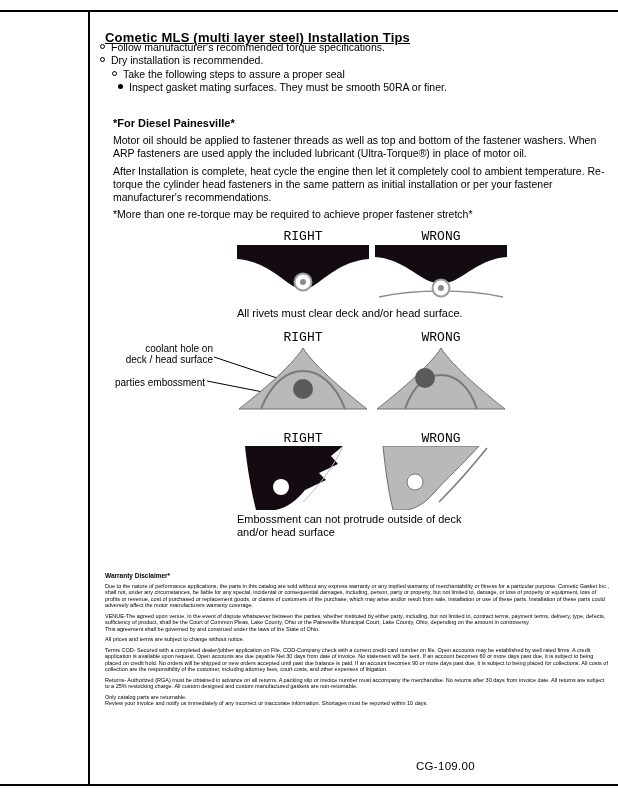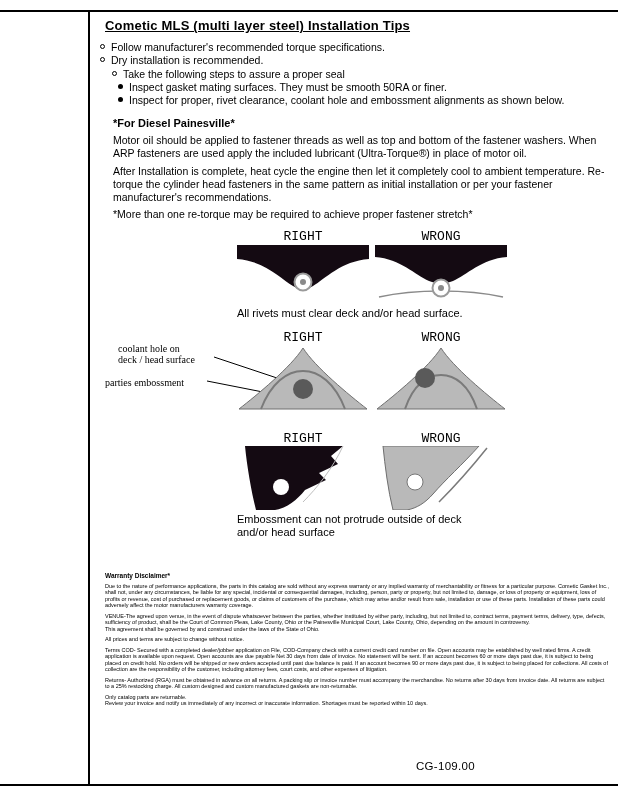--- a/index.html
+++ b/index.html
@@ -13,58 +13,54 @@
   .vline { position:absolute; background:#000; width:1.5px; }
   .title { font-size:13px; font-weight:bold; text-decoration:underline; letter-spacing:0.2px; }
   .body-text { font-size:10.5px; line-height:13px; }
   .bullet-row { position:absolute; display:flex; align-items:flex-start; gap:6px; }
   .bullet-o { flex:0 0 auto; width:5px; height:5px; border:1px solid #000; border-radius:50%; margin-top:3px; }
   .bullet-f { flex:0 0 auto; width:5px; height:5px; background:#000; border-radius:50%; margin-top:3px; }
   .heading { font-size:11px; font-weight:bold; }
   .para { font-size:10.5px; line-height:13px; width:492px; }
   .dlabel { font-size:13px; width:132px; text-align:center;font-family:Liberation Mono, monospace; }
   .caption { font-size:11px; line-height:13px; }
-  .ann { font-size:10px; line-height:11px; text-align:left;font-family:Liberation Serif, serif; }
+  .ann { font-size:10px; line-height:11px; text-align:right; }
   .fineprint { font-size:5.5px; line-height:6.5px; width:505px; }
   .fineprint .fp-head { font-size:6.5px; font-weight:bold; margin-bottom:3px; }
   .fineprint p { margin-bottom:4px; }
   .fineprint p.tight { margin-bottom:0; }
   .pagecode { font-size:11.5px; letter-spacing:0.3px;margin-left:28px; }
   svg { display:block; }
 </style>
 </head>
 <body>
 
 <div class="page">
 
   <div class="hline" style="left:0;top:10px;width:618px"></div>
   <div class="vline" style="left:88px;top:10px;height:775px"></div>
   <div class="hline" style="left:0;top:784px;width:618px"></div>
 
-  <div class="abs title" style="left:105px;top:18px">Cometic MLS (multi layer steel) Installation Tips</div>
+  <div class="abs title" style="left:105px;top:30px">Cometic MLS (multi layer steel) Installation Tips</div>
 
   <div class="bullet-row" style="left:100px;top:41px">
     <span class="bullet-o"></span>
     <span class="body-text">Follow manufacturer's recommended torque specifications.</span>
   </div>
   <div class="bullet-row" style="left:100px;top:54px">
     <span class="bullet-o"></span>
     <span class="body-text">Dry installation is recommended.</span>
   </div>
   <div class="bullet-row" style="left:112px;top:68px">
     <span class="bullet-o"></span>
     <span class="body-text">Take the following steps to assure a proper seal</span>
   </div>
   <div class="bullet-row" style="left:118px;top:81px">
     <span class="bullet-f"></span>
     <span class="body-text">Inspect gasket mating surfaces.  They must be smooth 50RA or finer.</span>
-  </div>
-  <div class="bullet-row" style="left:118px;top:94px">
-    <span class="bullet-f"></span>
-    <span class="body-text">Inspect for proper, rivet clearance, coolant hole and embossment alignments as shown below.</span>
   </div>
 
   <div class="abs heading" style="left:113px;top:117px">*For Diesel Painesville*</div>
   <div class="abs para" style="left:113px;top:134px">Motor oil should be applied to fastener threads as well as top and bottom of the fastener washers. When ARP fasteners are used apply the included lubricant (Ultra-Torque®) in place of motor oil.</div>
   <div class="abs para" style="left:113px;top:165px">After Installation is complete, heat cycle the engine then let it completely cool to ambient temperature. Re-torque the cylinder head fasteners in the same pattern as initial installation or per your fastener manufacturer's recommendations.</div>
   <div class="abs para" style="left:113px;top:208px">*More than one re-torque may be required to achieve proper fastener stretch*</div>
 
   <div class="abs dlabel" style="left:237px;top:229px">RIGHT</div>
   <div class="abs dlabel" style="left:375px;top:229px">WRONG</div>
 

